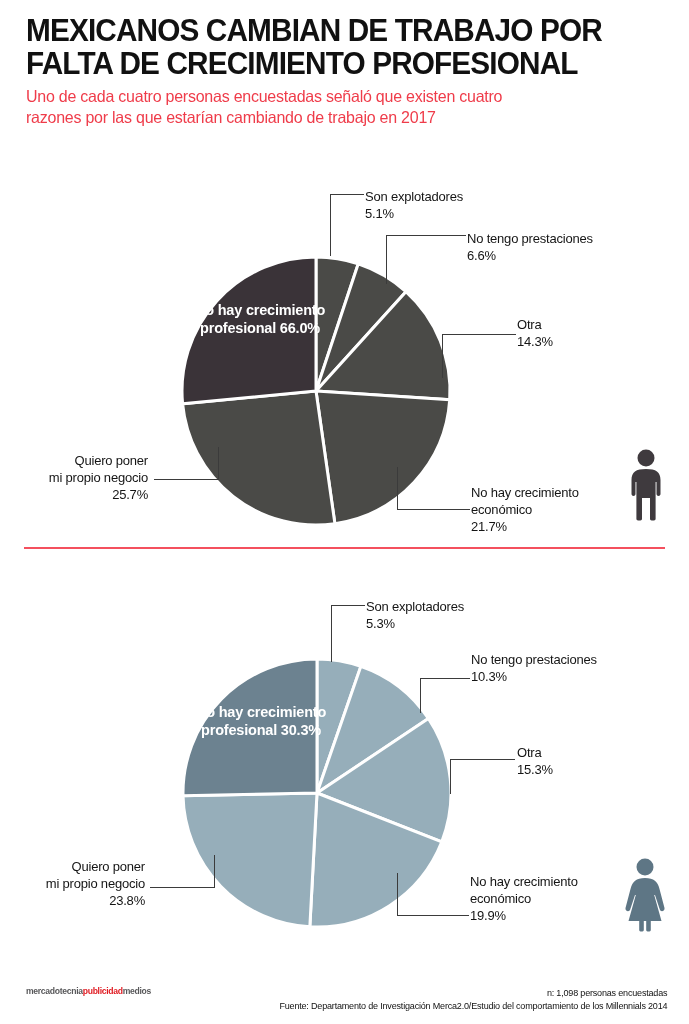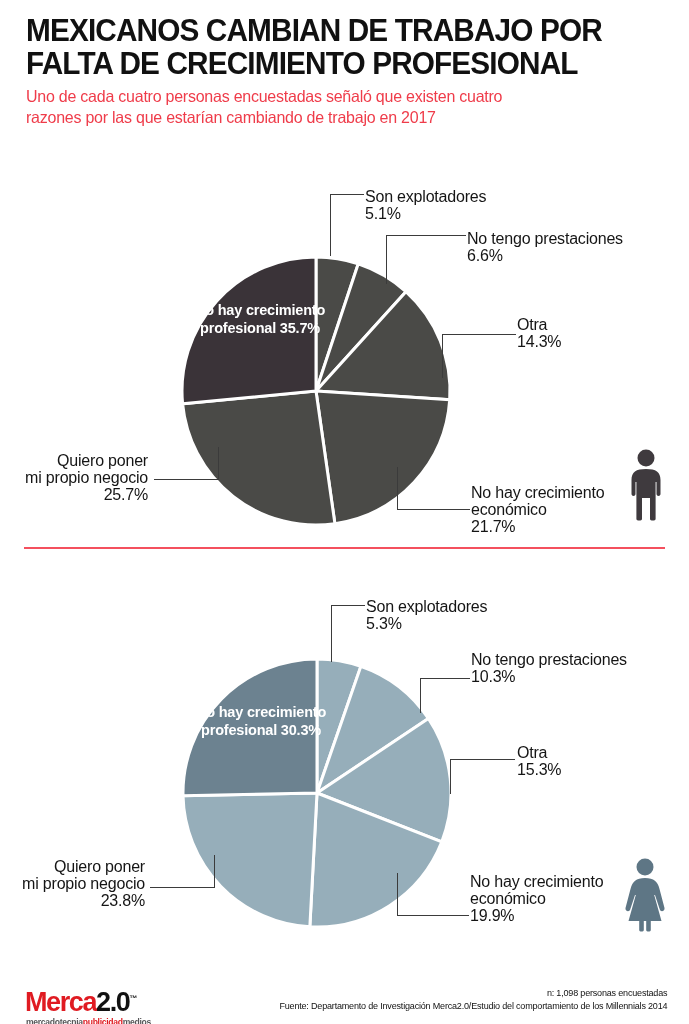--- a/index.html
+++ b/index.html
@@ -49,21 +49,21 @@
     color:#ffffff;
     font-weight:bold;
     font-size:14.5px;
     line-height:17.5px;
     text-align:center;
     letter-spacing:-0.2px;
   }
 
   .callout{
     position:absolute;
-    font-size:16px;
+    font-size:13px;
     line-height:17px;
     color:#151515;
     letter-spacing:-0.2px;
     white-space:pre-line;
   }
   .callout.right{text-align:left;}
   .callout.left{text-align:right;}
 
   .leader{position:absolute;background:#3b3b3b;}
   .leader.h{height:1px;}
@@ -125,21 +125,21 @@
         <path d="M 150 150 L 192.24898576911733 22.834661949566936 A 134 134 0 0 1 239.94498339168098 50.67276323852438 Z" fill="#4a4a47" stroke="#ffffff" stroke-width="3"></path>
         <path d="M 150 150 L 239.94498339168098 50.67276323852438 A 134 134 0 0 1 283.72164381378457 158.63261117735092 Z" fill="#4a4a47" stroke="#ffffff" stroke-width="3"></path>
         <path d="M 150 150 L 283.72164381378457 158.63261117735092 A 134 134 0 0 1 168.89953847793925 282.66049692851635 Z" fill="#4a4a47" stroke="#ffffff" stroke-width="3"></path>
         <path d="M 150 150 L 168.89953847793925 282.66049692851635 A 134 134 0 0 1 16.615900108442332 162.83284442822261 Z" fill="#4a4a47" stroke="#ffffff" stroke-width="3"></path>
         <path d="M 150 150 L 16.615900108442332 162.83284442822261 A 134 134 0 0 1 149.99999999999997 16 Z" fill="#3a3338" stroke="#ffffff" stroke-width="3"></path>
       </svg>
 
     <div class="slice-label" id="pie1-inside" style="left:192px;top:302px;width:136px;">No hay
 crecimiento
 profesional
-35.7%</div>
+66.0%</div>
 
     <div class="leader v" style="left:330px;top:194px;height:62px;"></div>
     <div class="leader h" style="left:330px;top:194px;width:34px;"></div>
     <div class="callout right" style="left:365px;top:188px;width:180px;">Son explotadores
 5.1%</div>
 
     <div class="leader v" style="left:386px;top:235px;height:49px;"></div>
     <div class="leader h" style="left:386px;top:235px;width:80px;"></div>
     <div class="callout right" style="left:467px;top:230px;width:200px;">No tengo prestaciones
 6.6%</div>
@@ -218,21 +218,20 @@
       <circle cx="23" cy="9" r="8.5" fill="#5e7685"></circle>
       <path d="M23 20 C14 20 10.5 23.5 8.5 31 L3.5 50 C2.8 53 7.2 54.5 8.2 51.5 L13 37
                L13.8 37 L6.5 63 L17.2 63 L17.2 72 C17.2 74 21.8 74 21.8 72 L21.8 63
                L24.2 63 L24.2 72 C24.2 74 28.8 74 28.8 72 L28.8 63 L39.5 63 L32.2 37
                L33 37 L37.8 51.5 C38.8 54.5 43.2 53 42.5 50 L37.5 31
                C35.5 23.5 32 20 23 20 Z" fill="#5e7685"></path>
     </svg>
   </div>
 
   <div class="logo">
-    <p class="logo-main"><span class="logo-merca">Merca</span><span class="logo-20">2.0</span><span class="logo-tm">™</span></p>
     <p class="logo-sub"><span class="ls-a">mercadotecnia</span><span class="ls-b">publicidad</span><span class="ls-c">medios</span></p>
   </div>
 
   <div class="source">
     <div>n: 1,098 personas encuestadas</div>
     <div>Fuente: Departamento de Investigación Merca2.0/Estudio del comportamiento de los Millennials 2014</div>
   </div>
 
 </div>
 

